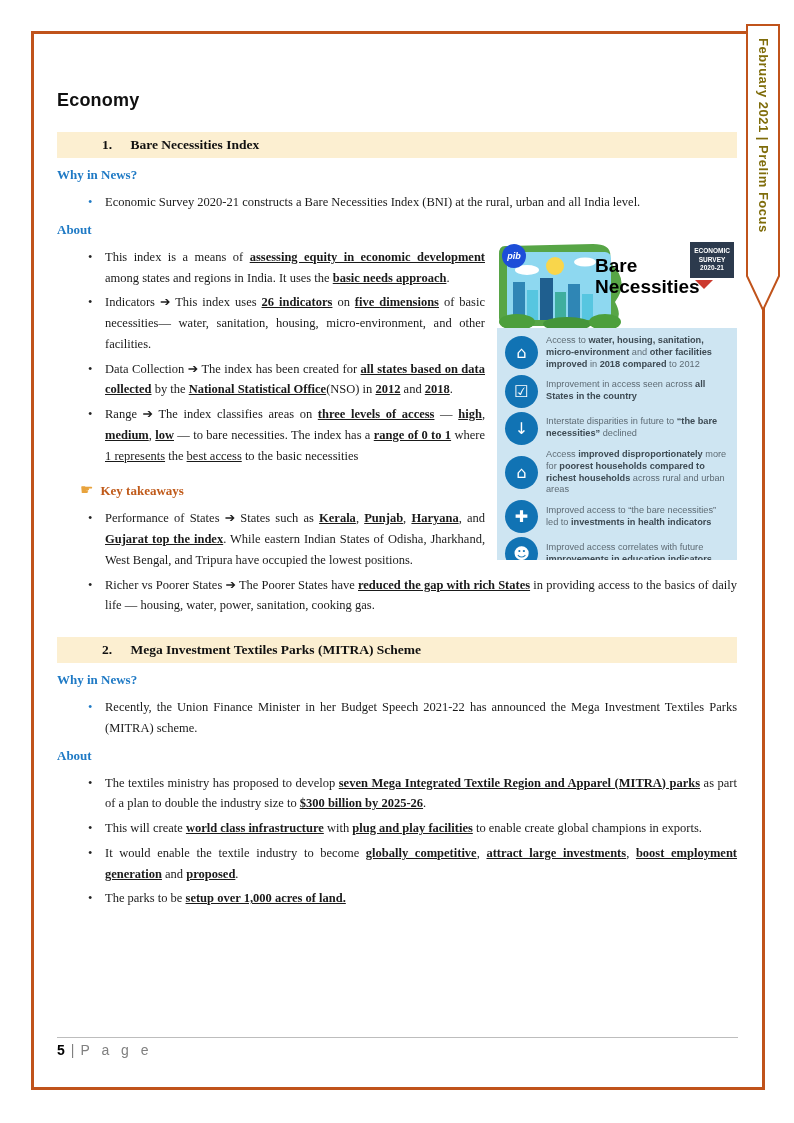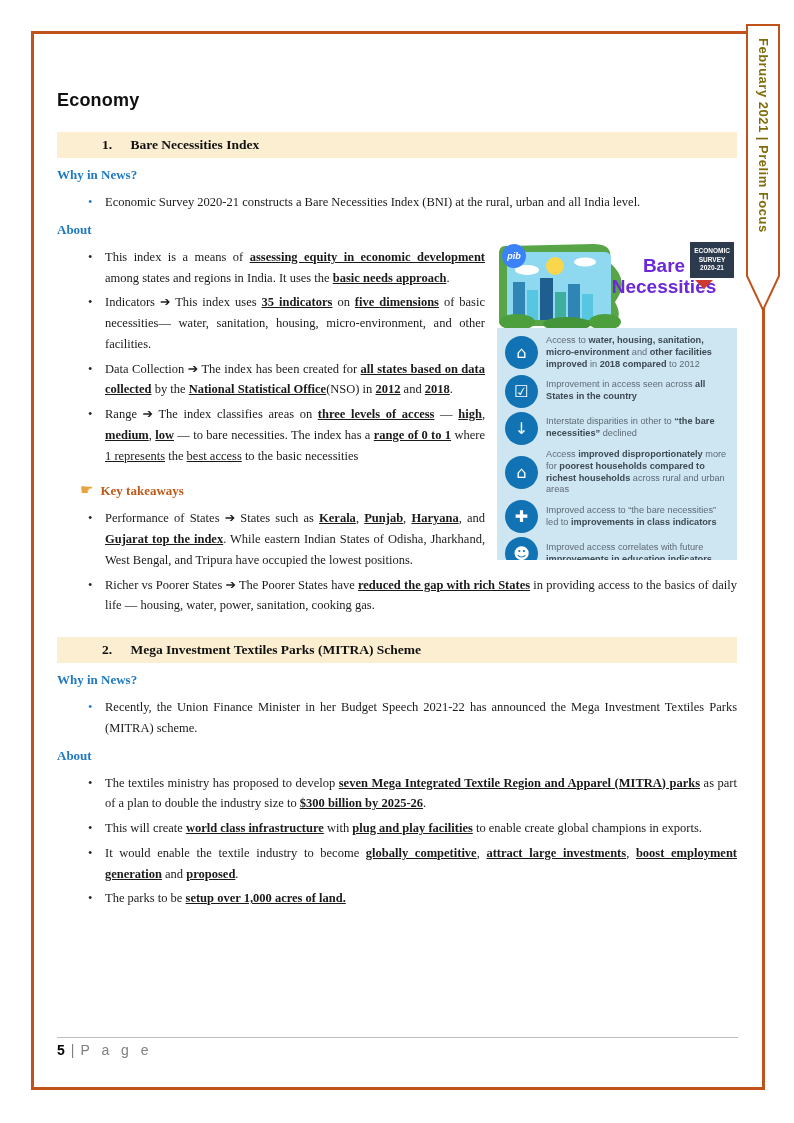--- a/index.html
+++ b/index.html
@@ -29,24 +29,24 @@
   ul.bullets.blue-dots li::before{color:#1F7AC5;}
   .rich .b{font-weight:bold;}
   .rich .u{text-decoration:underline;}
   .takeaway{margin:15px 0 2px 23px;color:#C05A1A;font-weight:bold;font-size:13px;}
   .takeaway .hand{color:#E8A33D;font-size:15px;margin-right:7px;font-family:"DejaVu Sans",sans-serif;}
   
   .infographic{float:right;width:240px;height:320px;margin:2px 0 9px 12px;
         background:#CEE5F2;position:relative;overflow:hidden;
         font-family:"Liberation Sans",sans-serif;}
   .info-top{position:relative;height:88px;background:#ffffff;}
-  .info-title{position:absolute;left:98px;top:16px;width:138px;text-align:center;
-        color:#6d28d9;font-weight:bold;font-size:19px;line-height:1.1;}
+  .info-title{position:absolute;left:98px;top:16px;width:138px;
+        color:#000000;font-weight:bold;font-size:19px;line-height:1.1;}
   .pib-logo{position:absolute;left:5px;top:4px;width:24px;height:24px;border-radius:50%;
-        background:#3b82f6;color:#fff;font-size:9px;font-weight:bold;font-style:italic;
+        background:#1d4ed8;color:#fff;font-size:9px;font-weight:bold;font-style:italic;
         display:flex;align-items:center;justify-content:center;z-index:3;}
   .badge{position:absolute;right:3px;top:2px;width:44px;background:#2C3A4D;color:#fff;
         font-size:6.5px;font-weight:bold;text-align:center;line-height:1.35;
         padding:5px 2px;z-index:3;box-sizing:border-box;}
   .badge-fold{position:absolute;right:24px;top:40px;width:0;height:0;z-index:2;
         border-left:9px solid transparent;border-right:9px solid transparent;
         border-top:9px solid #CC3A2F;}
   .info-list{padding:7px 8px 0 8px;}
   .info-item{display:flex;align-items:center;margin-bottom:4px;}
   .info-icon{flex:0 0 33px;width:33px;height:33px;border-radius:50%;background:#1173B4;
@@ -114,40 +114,40 @@
           <div class="info-item">
             <div class="info-icon">⌂</div>
             <div class="info-text"><span class="rich"><span>Access to </span><span class="b">water, housing, sanitation, micro-environment</span><span> and </span><span class="b">other facilities improved</span><span> in </span><span class="b">2018 compared</span><span> to 2012</span></span></div>
           </div>
           <div class="info-item">
             <div class="info-icon">☑</div>
             <div class="info-text"><span class="rich"><span>Improvement in access seen across </span><span class="b">all States in the country</span></span></div>
           </div>
           <div class="info-item">
             <div class="info-icon">↓</div>
-            <div class="info-text"><span class="rich"><span>Interstate disparities in other to </span><span class="b">“the bare necessities”</span><span> declined</span></span></div>
+            <div class="info-text"><span class="rich"><span>Interstate disparities in future to </span><span class="b">“the bare necessities”</span><span> declined</span></span></div>
           </div>
           <div class="info-item">
             <div class="info-icon">⌂</div>
             <div class="info-text"><span class="rich"><span>Access </span><span class="b">improved disproportionately</span><span> more for </span><span class="b">poorest households compared to richest households</span><span> across rural and urban areas</span></span></div>
           </div>
           <div class="info-item">
             <div class="info-icon">✚</div>
-            <div class="info-text"><span class="rich"><span>Improved access to “the bare necessities” led to </span><span class="b">improvements in class indicators</span></span></div>
+            <div class="info-text"><span class="rich"><span>Improved access to “the bare necessities” led to </span><span class="b">investments in health indicators</span></span></div>
           </div>
           <div class="info-item">
             <div class="info-icon">☻</div>
             <div class="info-text"><span class="rich"><span>Improved access correlates with future </span><span class="b">improvements in education indicators</span></span></div>
           </div>
         </div>
     </div>
 
     <ul class="bullets">
         <li><span class="rich"><span>This index is a means of </span><span class="b u">assessing equity in economic development</span><span> among states and regions in India. It uses the </span><span class="b u">basic needs approach</span><span>.</span></span></li>
-        <li><span class="rich"><span>Indicators ➔ This index uses </span><span class="b u">35 indicators</span><span> on </span><span class="b u">five dimensions</span><span> of basic necessities— water, sanitation, housing, micro-environment, and other facilities.</span></span></li>
+        <li><span class="rich"><span>Indicators ➔ This index uses </span><span class="b u">26 indicators</span><span> on </span><span class="b u">five dimensions</span><span> of basic necessities— water, sanitation, housing, micro-environment, and other facilities.</span></span></li>
         <li><span class="rich"><span>Data Collection ➔ The index has been created for </span><span class="b u">all states based on data collected</span><span> by the </span><span class="b u">National Statistical Office</span><span>(NSO) in </span><span class="b u">2012</span><span> and </span><span class="b u">2018</span><span>.</span></span></li>
         <li><span class="rich"><span>Range ➔ The index classifies areas on </span><span class="b u">three levels of access</span><span> — </span><span class="b u">high</span><span>, </span><span class="b u">medium</span><span>, </span><span class="b u">low</span><span> — to bare necessities. The index has a </span><span class="b u">range of 0 to 1</span><span> where </span><span class="u">1 represents</span><span> the </span><span class="u">best access</span><span> to the basic necessities</span></span></li>
       </ul>
 
     <div class="takeaway">
       <span class="hand">☛</span><span>Key takeaways</span>
     </div>
     <ul class="bullets">
         <li><span class="rich"><span>Performance of States ➔ States such as </span><span class="b u">Kerala</span><span>, </span><span class="b u">Punjab</span><span>, </span><span class="b u">Haryana</span><span>, and </span><span class="b u">Gujarat top the index</span><span>.  While eastern Indian States of Odisha, Jharkhand, West Bengal, and Tripura have occupied the lowest positions.</span></span></li>
         <li><span class="rich"><span>Richer vs Poorer States ➔ The Poorer States have </span><span class="b u">reduced the gap with rich States</span><span> in providing access to the basics of daily life — housing, water, power, sanitation, cooking gas.</span></span></li>

